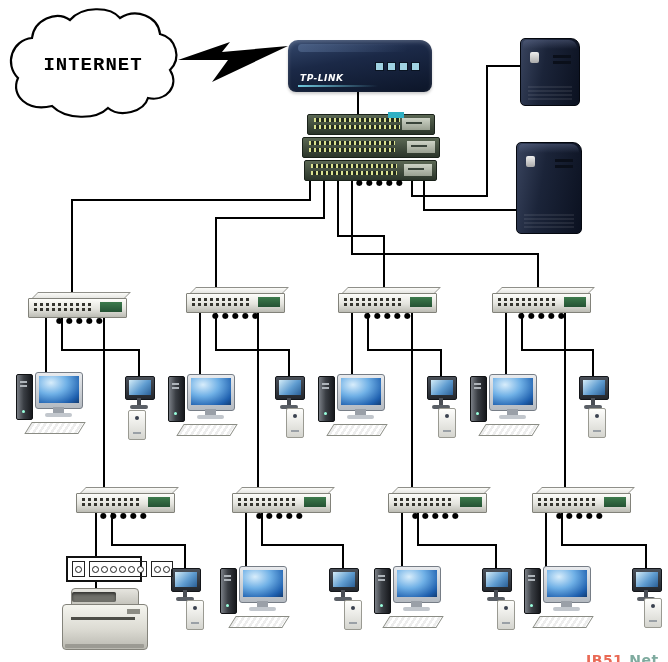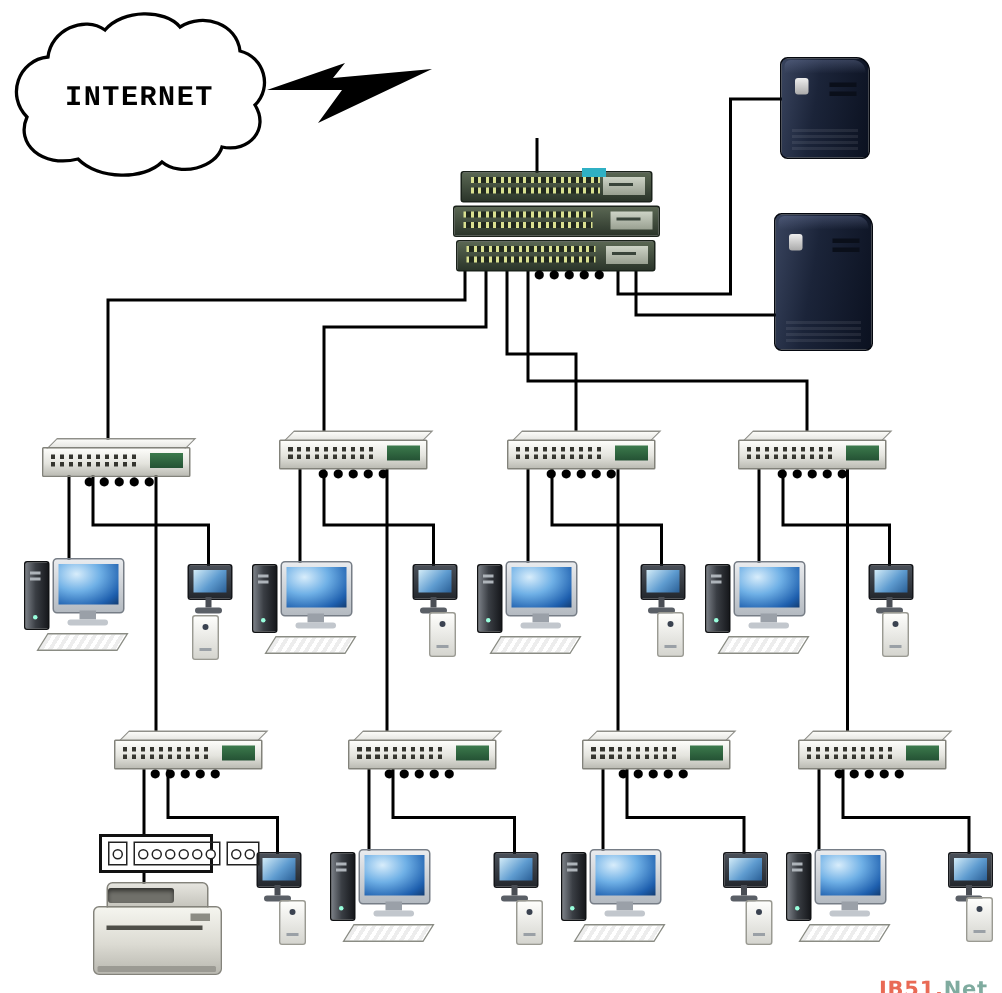--- a/index.html
+++ b/index.html
@@ -108,20 +108,31 @@
 
   <svg class="node" style="left:2px;top:4px" width="182" height="124" viewBox="0 0 182 124">
     <path class="cloud-shape" d="M 50,102 C 26,108 8,92 16,74 C 2,60 10,36 30,34 C 32,16 54,6 68,16 C 80,2 108,2 118,14 C 134,4 156,12 158,30 C 174,34 180,54 168,66 C 178,82 164,98 146,94 C 142,108 118,114 106,104 C 94,116 64,116 50,102 Z"></path>
     <text class="cloud-text" x="91" y="66" text-anchor="middle">INTERNET</text>
   </svg>
 
   <svg class="node" style="left:176px;top:36px" width="116" height="50" viewBox="0 0 116 50">
     <polygon class="bolt-shape" points="2,24 54,6 46,16 112,10 36,46 52,24"></polygon>
   </svg>
 
+  <div class="node router" style="left:288px;top:40px">
+    <div class="r-sheen"></div>
+    <div class="r-brand">TP-LINK</div>
+    <div class="r-ports">
+        <i></i>
+        <i></i>
+        <i></i>
+        <i></i>
+      </div>
+    <div class="r-stripe"></div>
+  </div>
 
   <div class="node stack" style="left:302px;top:114px">
     <div class="unit u1">
       <div class="u-tag"></div>
       <div class="u-ports"></div>
       <div class="u-ports row2"></div>
       <div class="u-panel"></div>
     </div>
     <div class="unit u2">
       <div class="u-ports"></div>

